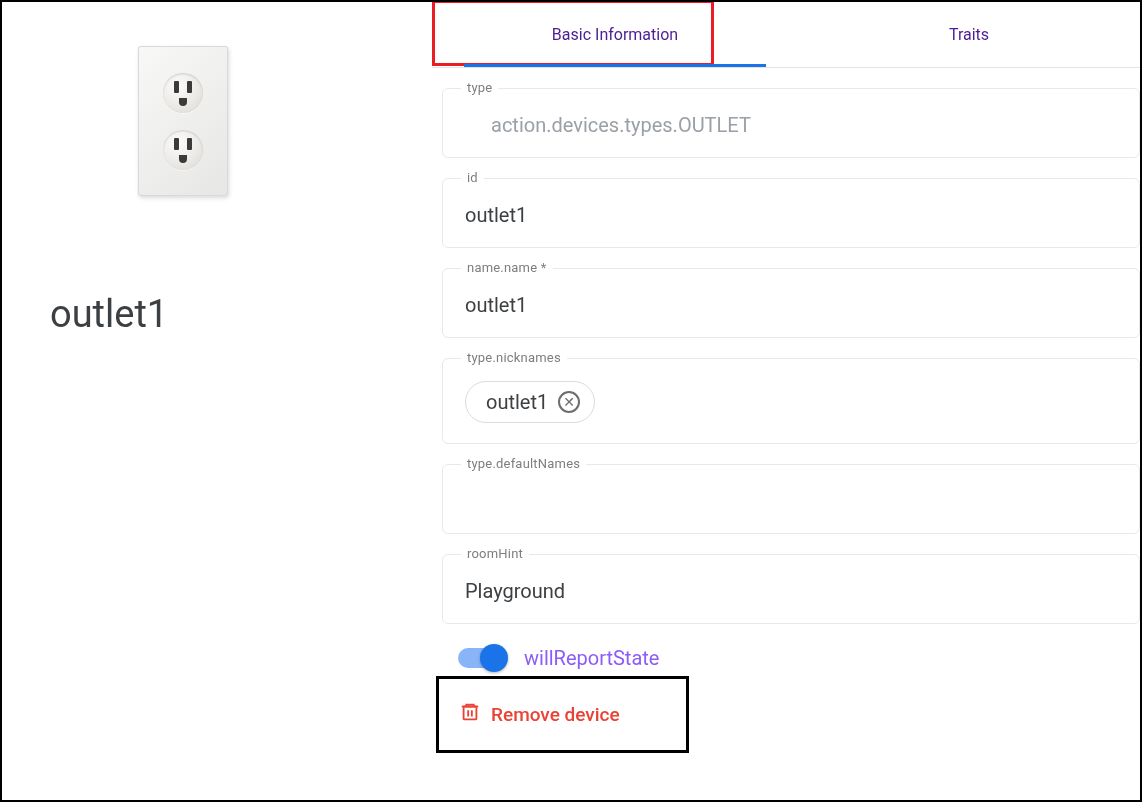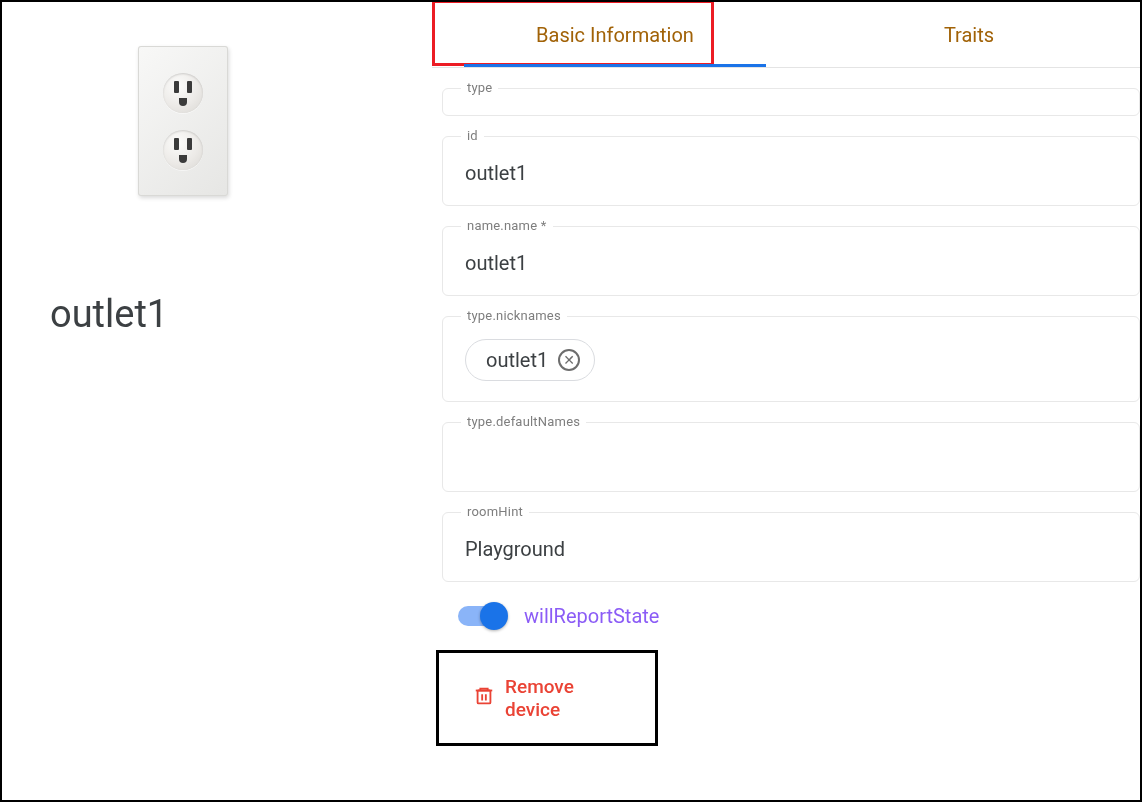--- a/index.html
+++ b/index.html
@@ -58,22 +58,22 @@
   }
   .tabs {
     display: flex;
     border-bottom: 1px solid #e4e4e4;
     height: 66px;
     position: relative;
   }
   .tab {
     flex: 1;
     display:flex; align-items:center; justify-content:center;
-    font-size: 20px;
-    color: #a16207;
+    font-size: 16px;
+    color: #4c1d95;
     cursor: pointer;
     position: relative;
     margin-left: 12px;
   }
   .tab.active::after {
     content:""; position:absolute; left:20px; right:20px; bottom:0;
     height:3px; background:#1a73e8;
   }
   .tab-highlight {
     position:absolute; left:0; top:-2px; width:282px; height:66px;
@@ -136,23 +136,23 @@
     position:absolute; right:-4px; top:-4px;
     width:28px; height:28px; border-radius:50%;
     background:#1a73e8;
     box-shadow:0 1px 3px rgba(0,0,0,.3);
   }
   .toggle-label { font-size:20px; color:#8b5cf6; }
   
   .remove-wrap {
     display:inline-flex;
     border:3px solid #000;
-    padding: 22px 34px;
-    margin: 22px 0 0 -6px;
-    width:222px;
+    padding: 22px 20px;
+    margin: 6px 0 0 -6px;
+    width:253px;
   }
   .remove-btn {
     display:flex; align-items:center; gap:10px;
     color:#ea4335; font-size:19px; font-weight:500;
     cursor:pointer;
   }
   .trash-icon svg { width:22px; height:22px; }
 </style>
 </head>
 <body>
@@ -178,20 +178,21 @@
           <span>Basic Information</span>
         </div>
       <div class="tab">
           <span>Traits</span>
         </div>
     </div>
 
     <div class="form">
       <div class="field first">
         <span class="label">type</span>
+        <div class="value placeholder">action.devices.types.OUTLET</div>
       </div>
 
       <div class="field">
         <span class="label">id</span>
         <div class="value">outlet1</div>
       </div>
 
       <div class="field">
         <span class="label">name.name *</span>
         <div class="value">outlet1</div>

